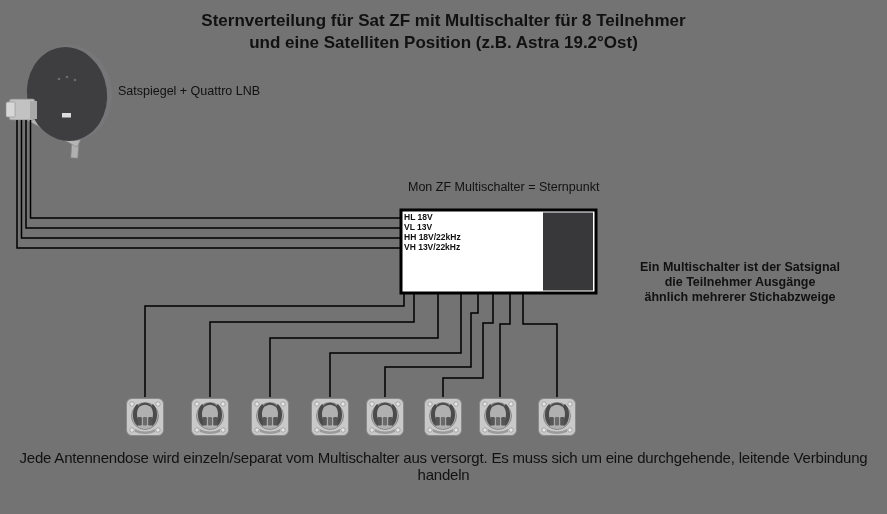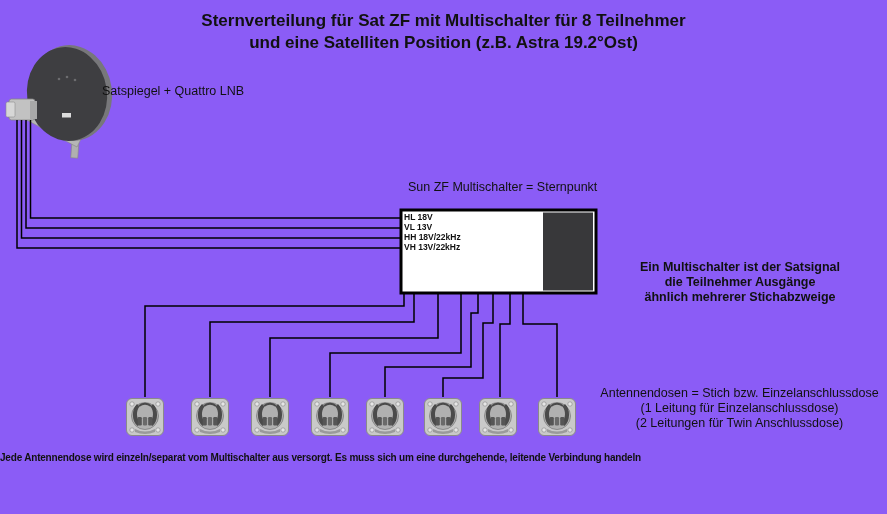--- a/index.html
+++ b/index.html
@@ -1,32 +1,32 @@
 <!DOCTYPE html>
 <html><head>
 <meta charset="utf-8">
 <style>
   html,body{margin:0;padding:0;background:#ffffff;}
   .canvas{
-    position:relative;width:887px;height:514px;background:#8b5cf6;overflow:hidden;
+    position:relative;width:887px;height:514px;background:#737373;overflow:hidden;
     font-family:"Liberation Sans",sans-serif;color:#111;
   }
   .abs{position:absolute;}
   .title{
     left:0;right:0;top:10px;text-align:center;font-weight:bold;font-size:17px;line-height:22px;
   }
   .label{font-size:12.5px;line-height:15px;}
   .center{text-align:center;}
   .svg-layer{position:absolute;left:0;top:0;}
   .port-labels{
     left:404px;top:212px;font-size:8.5px;font-weight:bold;line-height:10px;white-space:nowrap;
   }
   .note-block{white-space:nowrap;}
   .footer{
-    left:0;right:0;font-size:10px;line-height:17px;letter-spacing:-0.2px;font-weight:bold;
+    left:0;right:0;text-align:center;font-size:15px;line-height:17px;letter-spacing:-0.2px;
   }
 </style>
 </head>
 <body>
 
 <div class="canvas">
 
   <div class="abs title">
     <div>Sternverteilung für Sat ZF mit Multischalter für 8 Teilnehmer</div>
     <div>und eine Satelliten Position (z.B. Astra 19.2°Ost)</div>
@@ -93,40 +93,35 @@
       <use href="#outlet" x="190" y="396" width="40" height="42"></use>
       <use href="#outlet" x="250" y="396" width="40" height="42"></use>
       <use href="#outlet" x="310" y="396" width="40" height="42"></use>
       <use href="#outlet" x="365" y="396" width="40" height="42"></use>
       <use href="#outlet" x="423" y="396" width="40" height="42"></use>
       <use href="#outlet" x="478" y="396" width="40" height="42"></use>
       <use href="#outlet" x="537" y="396" width="40" height="42"></use>
     </g>
   </svg>
 
-  <div class="abs label" style="left:102px;top:84px;">Satspiegel + Quattro LNB</div>
+  <div class="abs label" style="left:118px;top:84px;">Satspiegel + Quattro LNB</div>
 
-  <div class="abs label" style="left:408px;top:180px;">Sun ZF Multischalter = Sternpunkt</div>
+  <div class="abs label" style="left:408px;top:180px;">Mon ZF Multischalter = Sternpunkt</div>
 
   <div class="abs port-labels">
     <div>HL 18V</div>
     <div>VL 13V</div>
     <div>HH 18V/22kHz</div>
     <div>VH 13V/22kHz</div>
   </div>
 
   <div class="abs label center note-block" style="left:615px;top:260px;width:250px;font-weight:bold;">
     <div>Ein Multischalter ist der Satsignal</div>
     <div>die Teilnehmer Ausgänge</div>
     <div>ähnlich mehrerer Stichabzweige</div>
   </div>
 
-  <div class="abs label center note-block" style="left:592px;top:386px;width:295px;">
-    <div>Antennendosen = Stich bzw. Einzelanschlussdose</div>
-    <div>(1 Leitung für  Einzelanschlussdose)</div>
-    <div>(2 Leitungen für Twin Anschlussdose)</div>
-  </div>
 
   <div class="abs footer" style="top:449px;">
     <div>Jede Antennendose wird einzeln/separat vom Multischalter aus versorgt. Es muss sich um eine durchgehende, leitende Verbindung handeln</div>
   </div>
 
 </div>
 
 </body></html>

